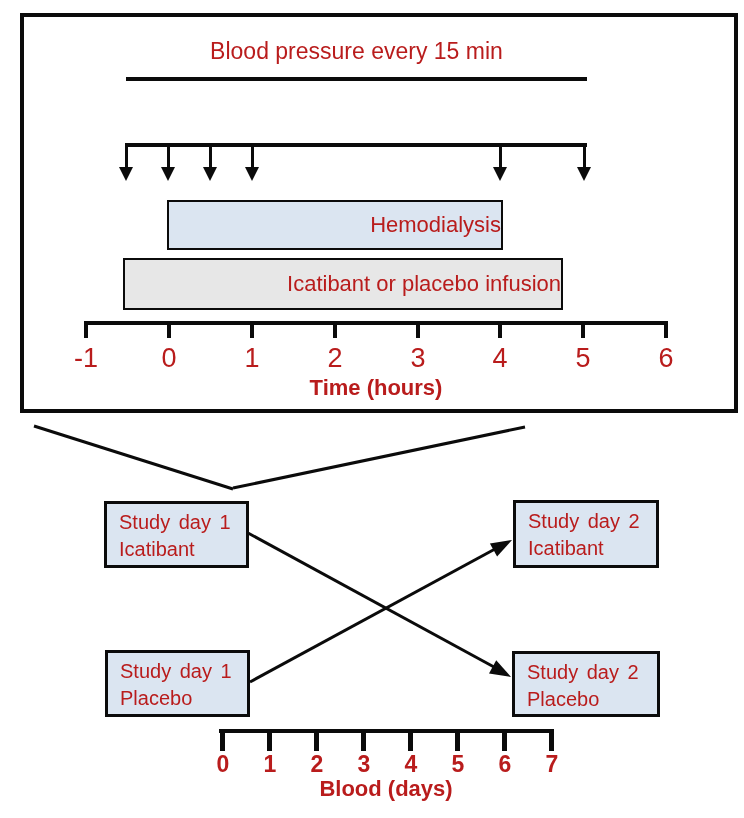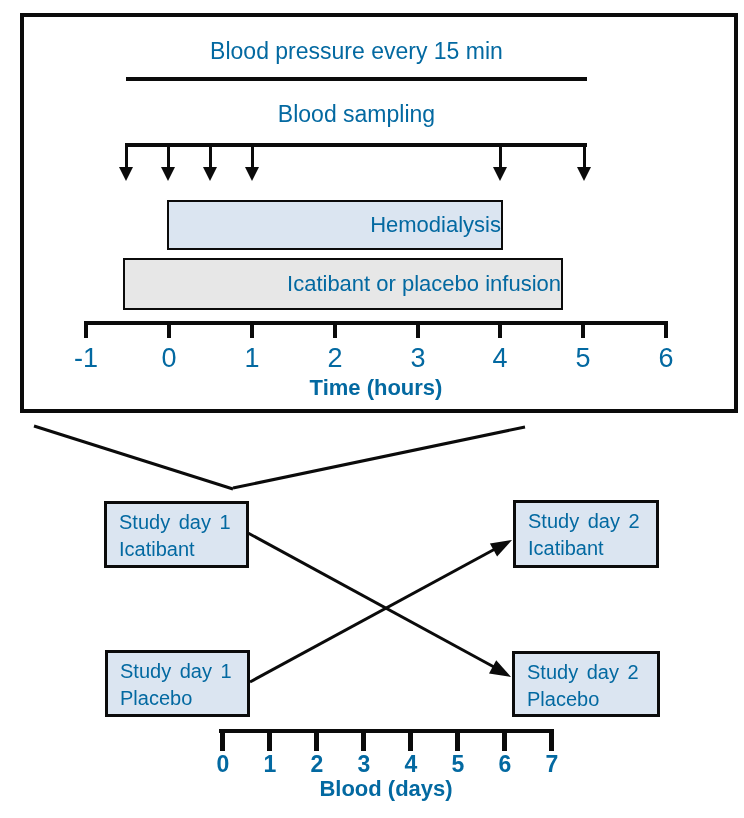--- a/index.html
+++ b/index.html
@@ -1,17 +1,17 @@
 <!DOCTYPE html>
 <html><head>
 <meta charset="utf-8">
 <style>
   html,body{margin:0;padding:0;background:#fff;}
   #canvas{position:relative;width:744px;height:818px;background:#ffffff;
-          font-family:"Liberation Sans",sans-serif;color:#0369a1;overflow:hidden;}
+          font-family:"Liberation Sans",sans-serif;color:#b91c1c;overflow:hidden;}
   .abs{position:absolute;}
   
   #top-panel{left:20px;top:13px;width:718px;height:400px;border:4px solid #0b0b0b;
              box-sizing:border-box;background:#fff;}
   .panel-label{left:102px;width:461px;text-align:center;font-size:23px;white-space:nowrap;}
   #bp-underline{left:102px;top:60px;width:461px;height:4px;background:#0b0b0b;}
   #sampling-line{left:102px;top:126px;width:461px;height:4px;background:#0b0b0b;}
   .samp-stem{top:126px;width:3px;height:26px;background:#0b0b0b;}
   .samp-head{top:150px;width:0;height:0;border-left:7px solid transparent;
              border-right:7px solid transparent;border-top:14px solid #0b0b0b;}
@@ -46,21 +46,20 @@
 
     <line x1="250" y1="682" x2="495" y2="549" stroke="#0b0b0b" stroke-width="3"></line>
     <polygon points="512,540 497.1,556.6 489.9,543.4" fill="#0b0b0b"></polygon>
   </svg>
 
   <div id="top-panel" class="abs">
 
     <div class="abs panel-label" style="top:21px;">Blood pressure every 15 min</div>
     <div id="bp-underline" class="abs"></div>
 
-    <div class="abs panel-label" style="top:84px;">Blood sampling</div>
     <div id="sampling-line" class="abs"></div>
 
     <div class="abs samp-stem" style="left:100.5px;"></div>
     <div class="abs samp-head" style="left:95px;"></div>
     <div class="abs samp-stem" style="left:142.5px;"></div>
     <div class="abs samp-head" style="left:137px;"></div>
     <div class="abs samp-stem" style="left:184.5px;"></div>
     <div class="abs samp-head" style="left:179px;"></div>
     <div class="abs samp-stem" style="left:226.5px;"></div>
     <div class="abs samp-head" style="left:221px;"></div>

